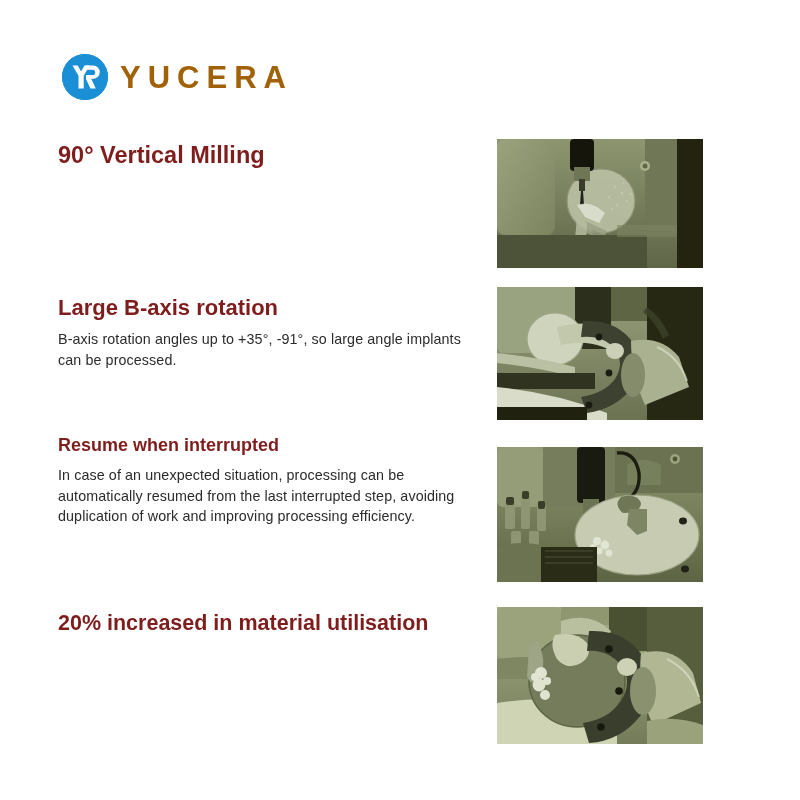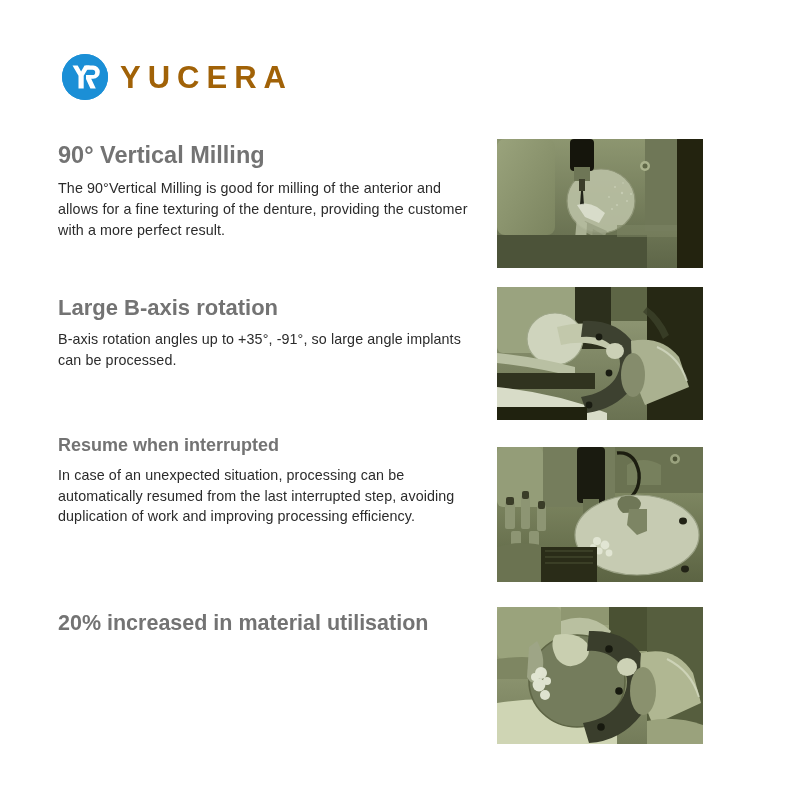--- a/index.html
+++ b/index.html
@@ -30,21 +30,21 @@
     letter-spacing:7px;
     line-height:1;
     white-space:nowrap;
   }
 
   
   .features { position:absolute; left:0; top:0; width:800px; height:800px; }
   .feature { position:absolute; }
   .feature-text { position:absolute; left:58px; width:420px; }
   .feature-title {
-    color:#737373;
+    color:#7f1d1d;
     font-weight:bold;
     line-height:1.15;
     margin-bottom:9px;
     white-space:nowrap;
   }
   .feature-body {
     color:#2b2b2b;
     font-size:14.3px;
     line-height:1.46;
     letter-spacing:0.1px;
@@ -88,21 +88,20 @@
       </svg>
     </div>
     <div class="logo-word">YUCERA</div>
   </div>
 
   <div class="features">
 
     <div class="feature" id="f1">
       <div class="feature-text">
         <div class="feature-title">90° Vertical Milling</div>
-        <div class="feature-body">The 90°Vertical Milling is good for milling of the anterior and allows for a fine texturing of the denture, providing the customer with a more perfect result.</div>
       </div>
     </div>
 
     <div class="feature" id="f2">
       <div class="feature-text">
         <div class="feature-title">Large B-axis rotation</div>
         <div class="feature-body">B-axis rotation angles up to +35°, -91°, so large angle implants can be processed.</div>
       </div>
     </div>
 

